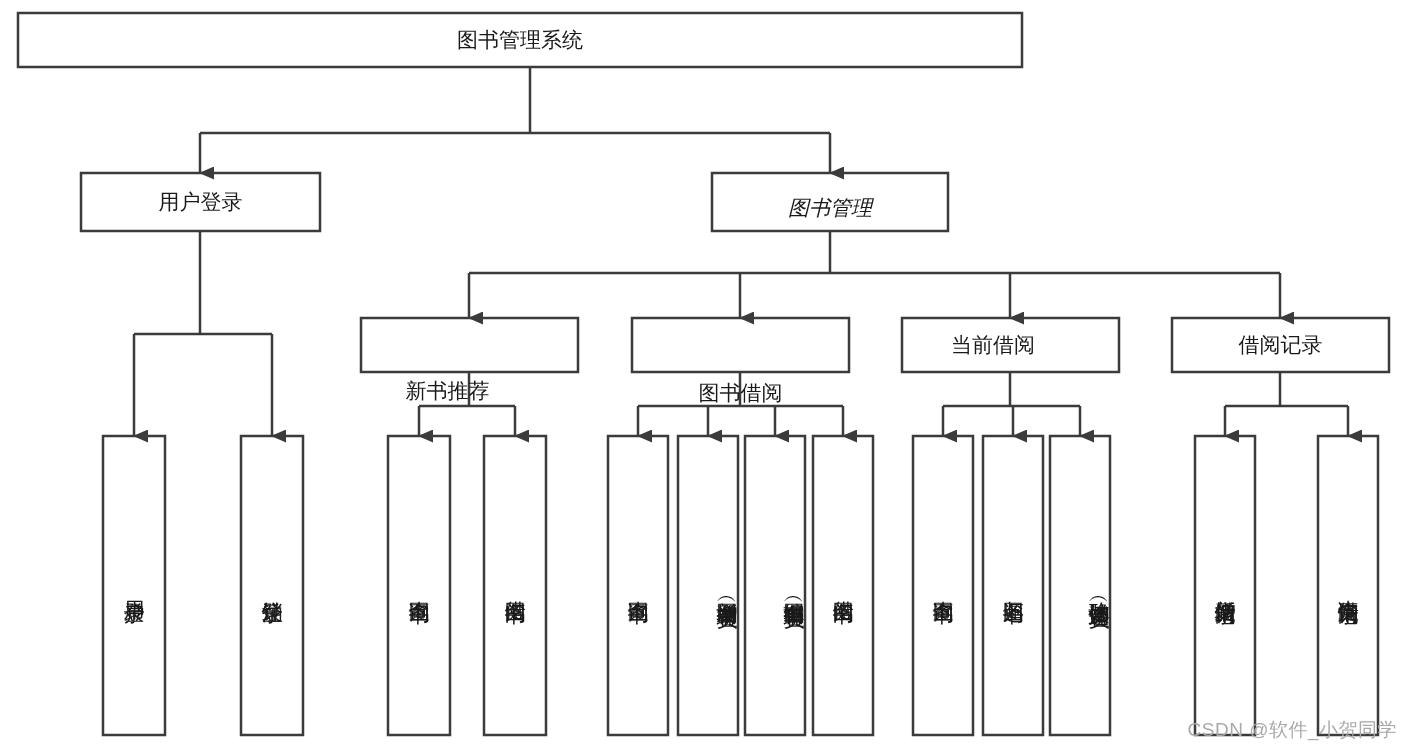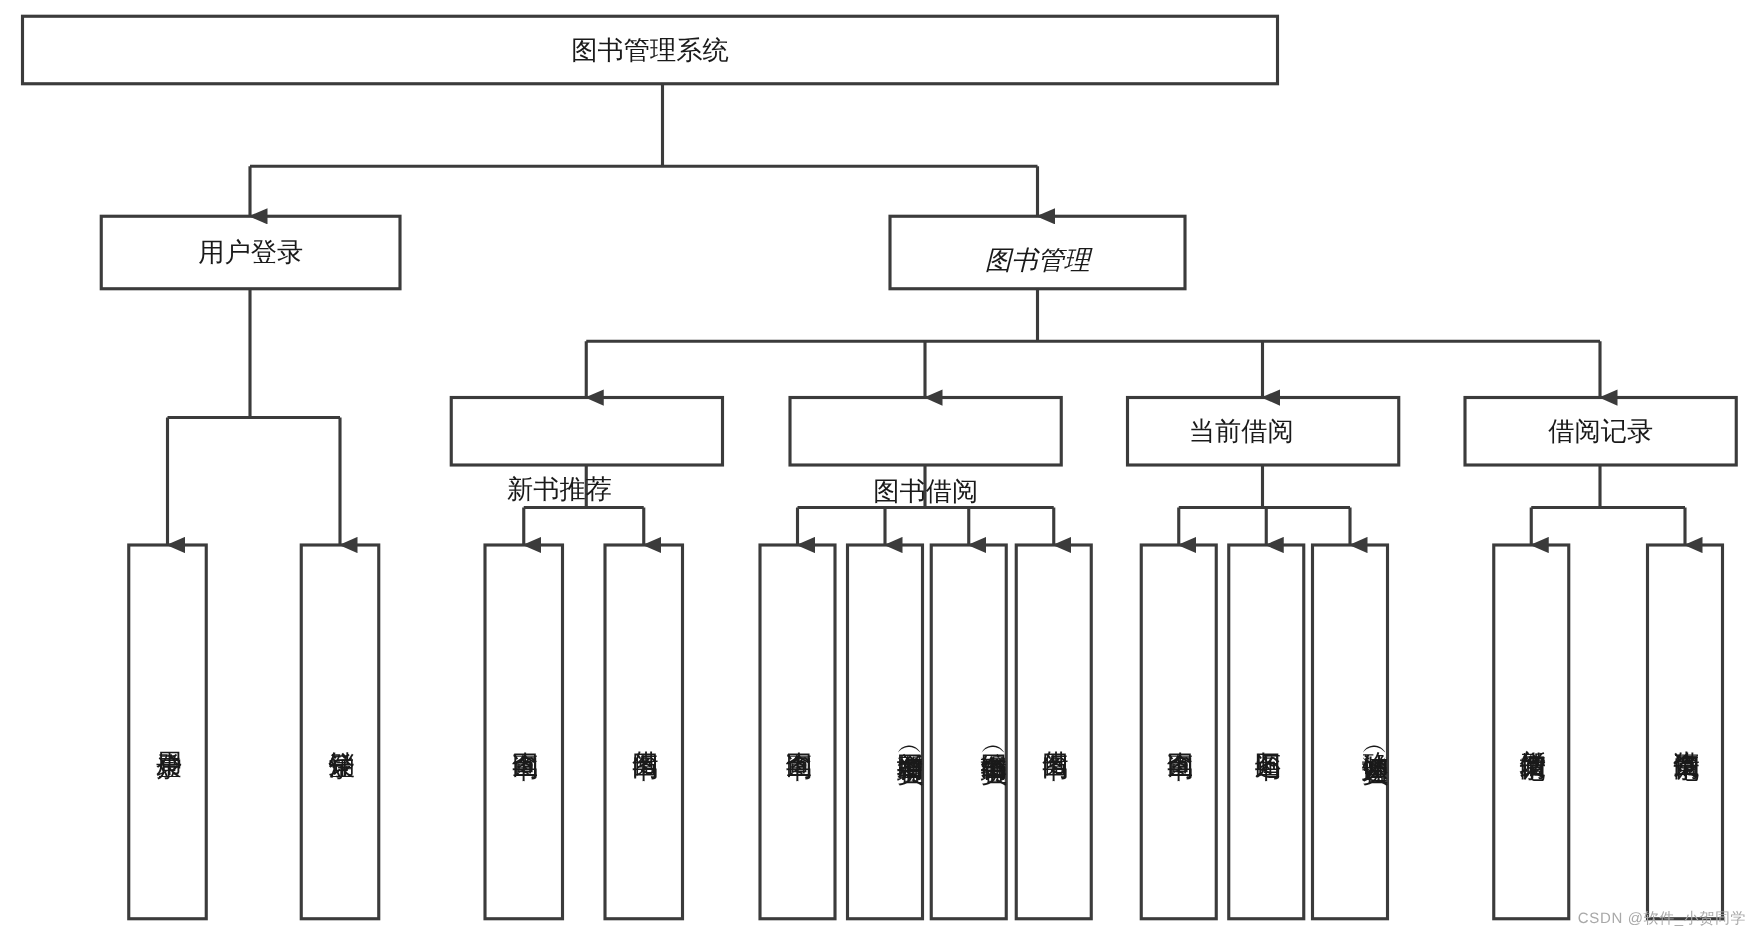--- a/index.html
+++ b/index.html
@@ -62,21 +62,21 @@
     justify-content: center;
     font-size: 21px;
     color: #1a1a1a;
     white-space: nowrap;
     pointer-events: none;
   }
   #watermark {
     position: absolute;
     right: 8px;
     bottom: 4px;
-    font-size: 12px;
+    font-size: 19px;
     color: #a9a9a9;
     font-family: "Liberation Sans", "DejaVu Sans", sans-serif;
     letter-spacing: 0.5px;
     user-select: none;
   }
 </style>
 </head>
 <body>
 
 <div id="diagram-root">

